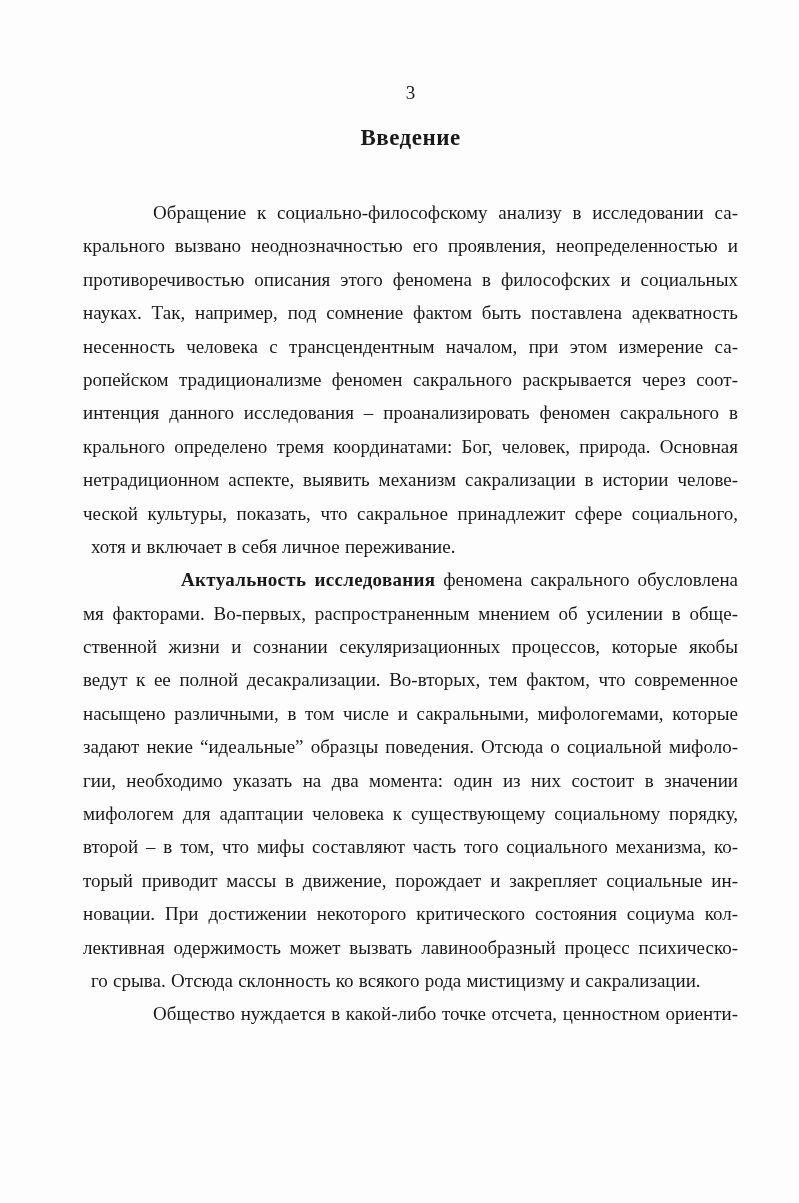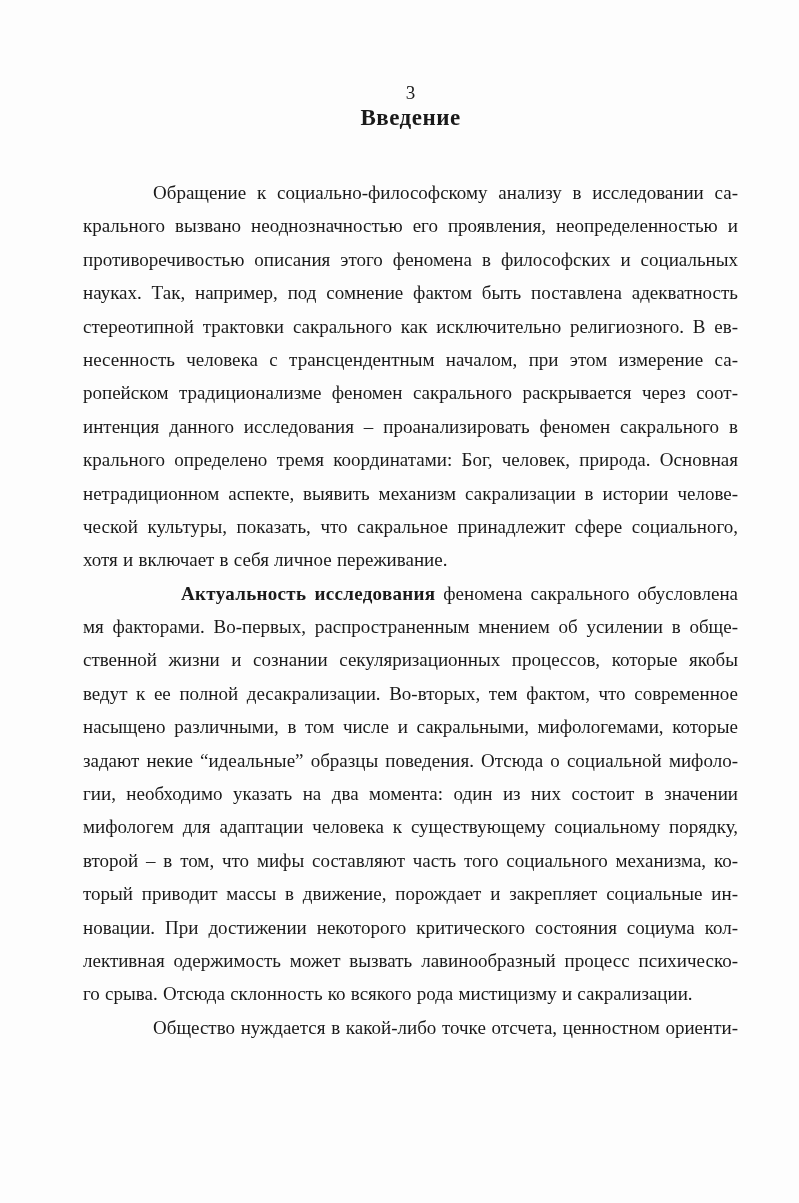--- a/index.html
+++ b/index.html
@@ -23,20 +23,21 @@
     top: 0;
     width: 655px;
   }
   .page-number {
     margin-top: 83px;
     text-align: center;
     font-size: 19px;
     line-height: 20px;
   }
   .heading {
+    margin-top: 20px;
     text-align: center;
     font-weight: bold;
     font-size: 23px;
     line-height: 30px;
     letter-spacing: 0.5px;
   }
   .lines {
     margin-top: 43px;
   }
   .line {
@@ -48,39 +49,39 @@
     text-align-last: justify;
     text-justify: inter-word;
     word-spacing: 0.5px;
   }
   .line.indent {
     text-indent: 70px;
   }
   .line.end {
     text-align: left;
     text-align-last: left;
+    margin-left: 8px;
   }
   .line b {
     letter-spacing: 0.3px;
     margin-left: 28px;
   }
 </style>
 </head>
 <body>
 
 <div class="page">
   <div class="content">
     <div class="page-number">3</div>
     <div class="heading">Введение</div>
     <div class="lines">
         <div class="line indent">Обращение к социально-философскому анализу в исследовании са-</div>
         <div class="line">крального вызвано неоднозначностью его проявления, неопределенностью и</div>
         <div class="line">противоречивостью описания этого феномена в философских и социальных</div>
         <div class="line">науках. Так, например, под сомнение фактом быть поставлена адекватность</div>
-        <div class="line">стереотипной трактовки сакрального как исключительно религиозного. В ев-</div>
         <div class="line">несенность человека с трансцендентным началом, при этом измерение са-</div>
         <div class="line">ропейском традиционализме феномен сакрального раскрывается через соот-</div>
         <div class="line">интенция данного исследования – проанализировать феномен сакрального в</div>
         <div class="line">крального определено тремя координатами: Бог, человек, природа. Основная</div>
         <div class="line">нетрадиционном аспекте, выявить механизм сакрализации в истории челове-</div>
         <div class="line">ческой культуры, показать, что сакральное принадлежит сфере социального,</div>
         <div class="line end">хотя и включает в себя личное переживание.</div>
         <div class="line indent"><b>Актуальность исследования</b> феномена сакрального обусловлена дву-</div>
         <div class="line">мя факторами. Во-первых, распространенным мнением об усилении в обще-</div>
         <div class="line">ственной жизни и сознании секуляризационных процессов, которые якобы</div>

